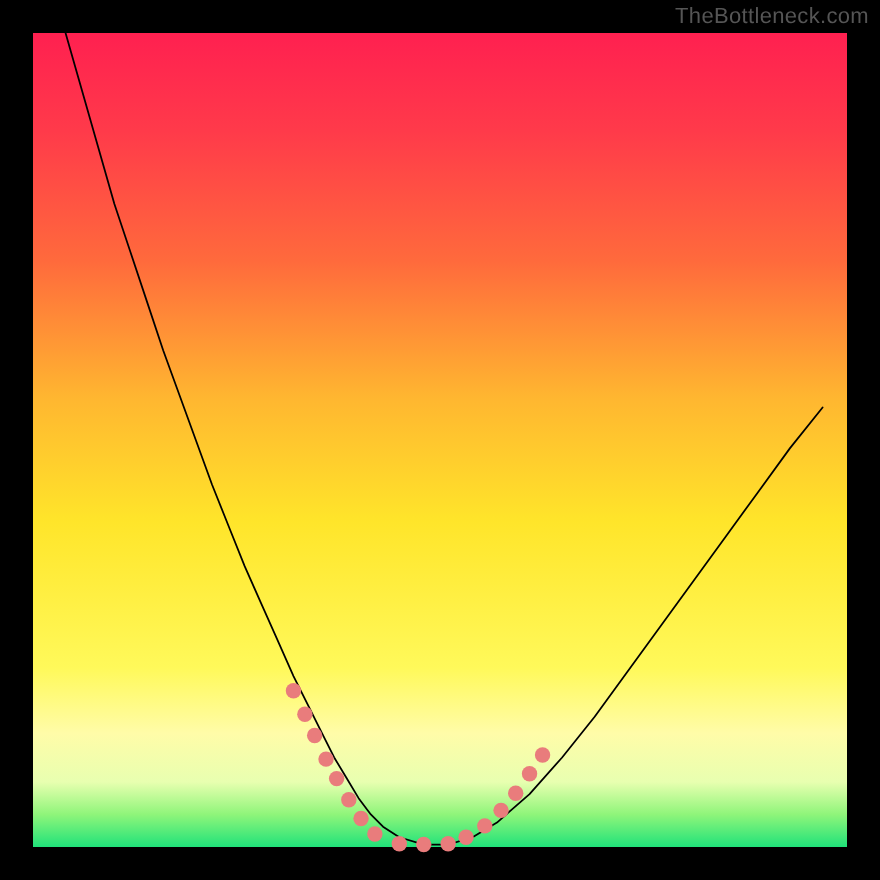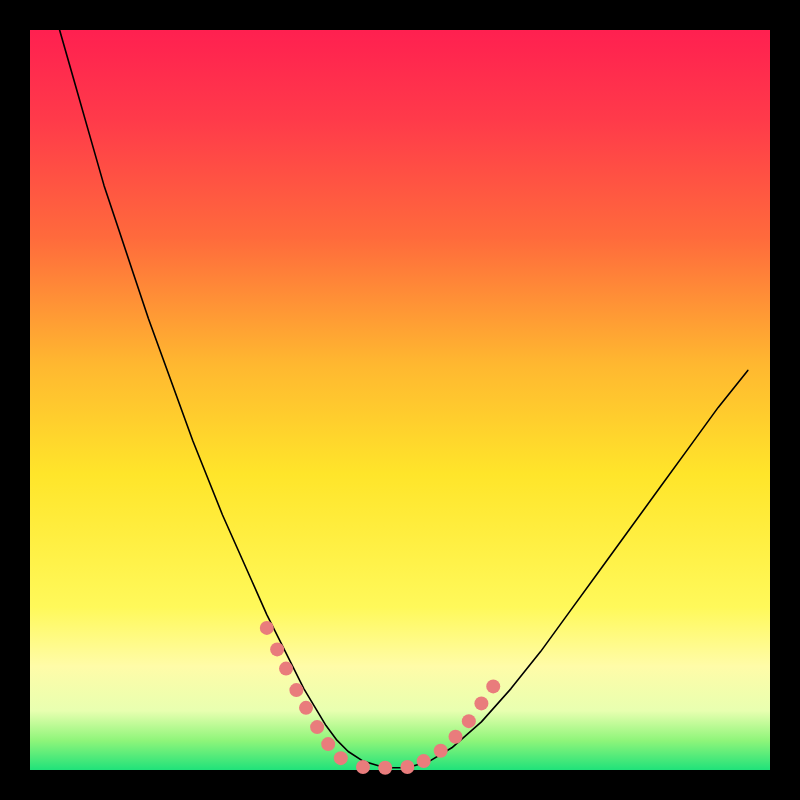--- a/index.html
+++ b/index.html
@@ -33,20 +33,21 @@
   svg {
     position: absolute;
     top: 0;
     left: 0;
   }
 </style>
 </head>
 <body>
 
 <div class="frame">
+  <div class="watermark">TheBottleneck.com</div>
   <svg id="plot" width="800" height="800">
       <defs>
         <linearGradient id="bg-grad" x1="0" y1="0" x2="0" y2="1">
           <stop offset="0%" stop-color="#ff2050"></stop>
           <stop offset="12%" stop-color="#ff3a4a"></stop>
           <stop offset="28.000000000000004%" stop-color="#ff6a3c"></stop>
           <stop offset="45%" stop-color="#ffb730"></stop>
           <stop offset="60%" stop-color="#ffe52a"></stop>
           <stop offset="78%" stop-color="#fff95a"></stop>
           <stop offset="86%" stop-color="#fffca8"></stop>

